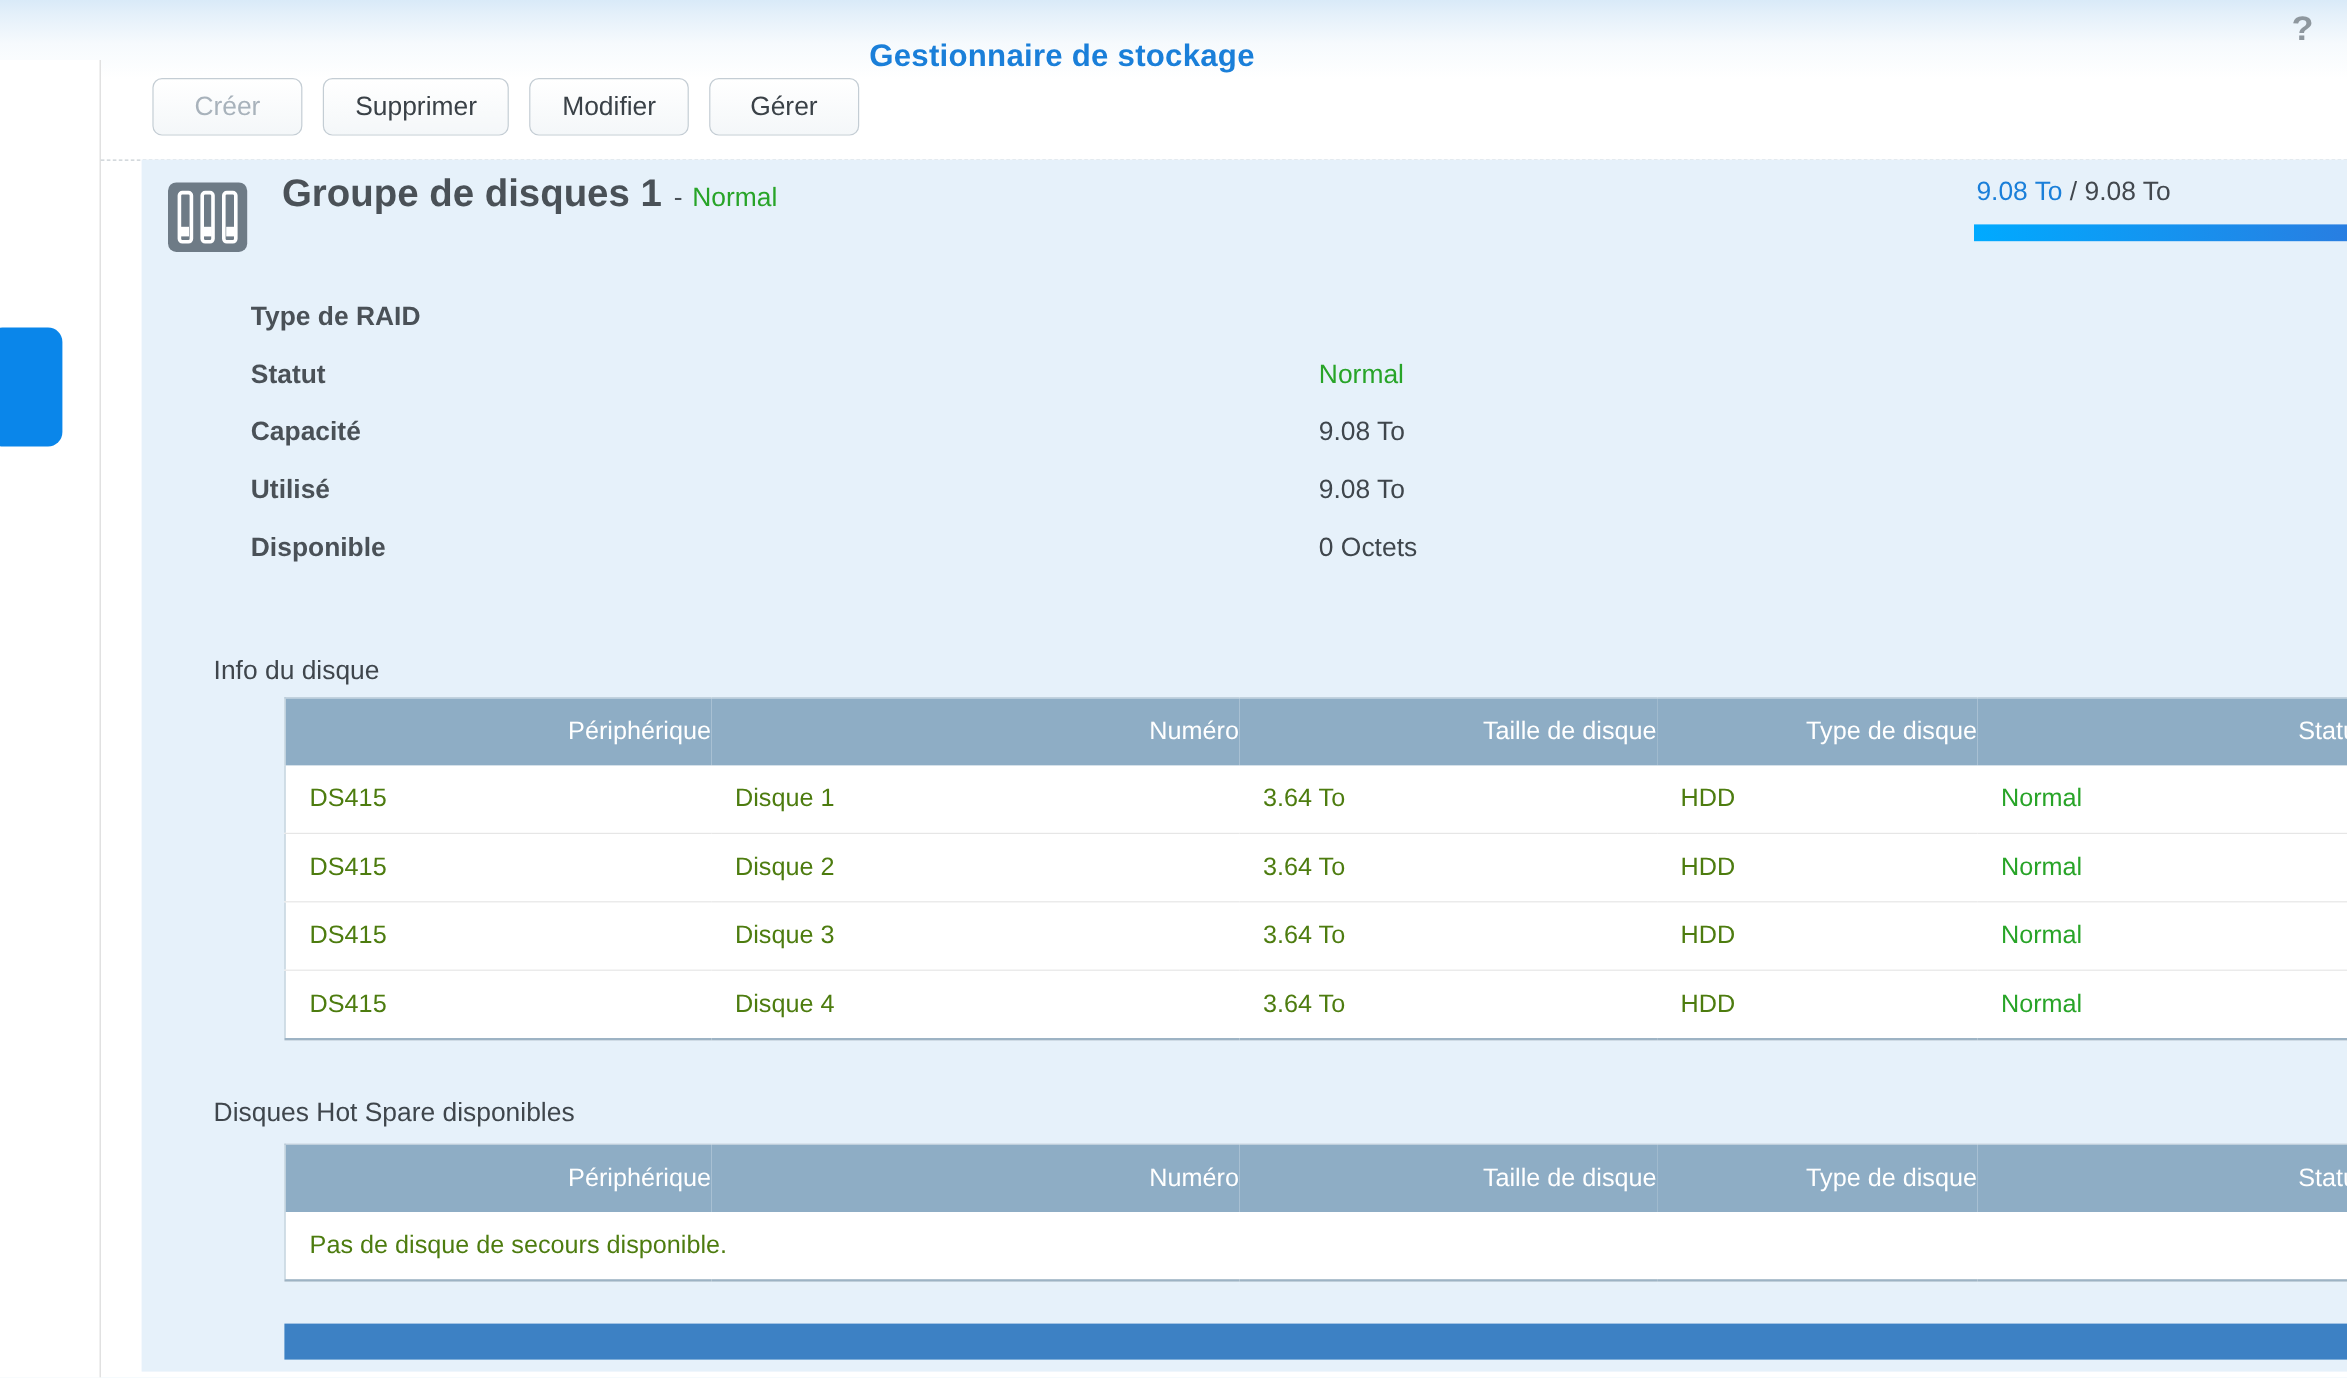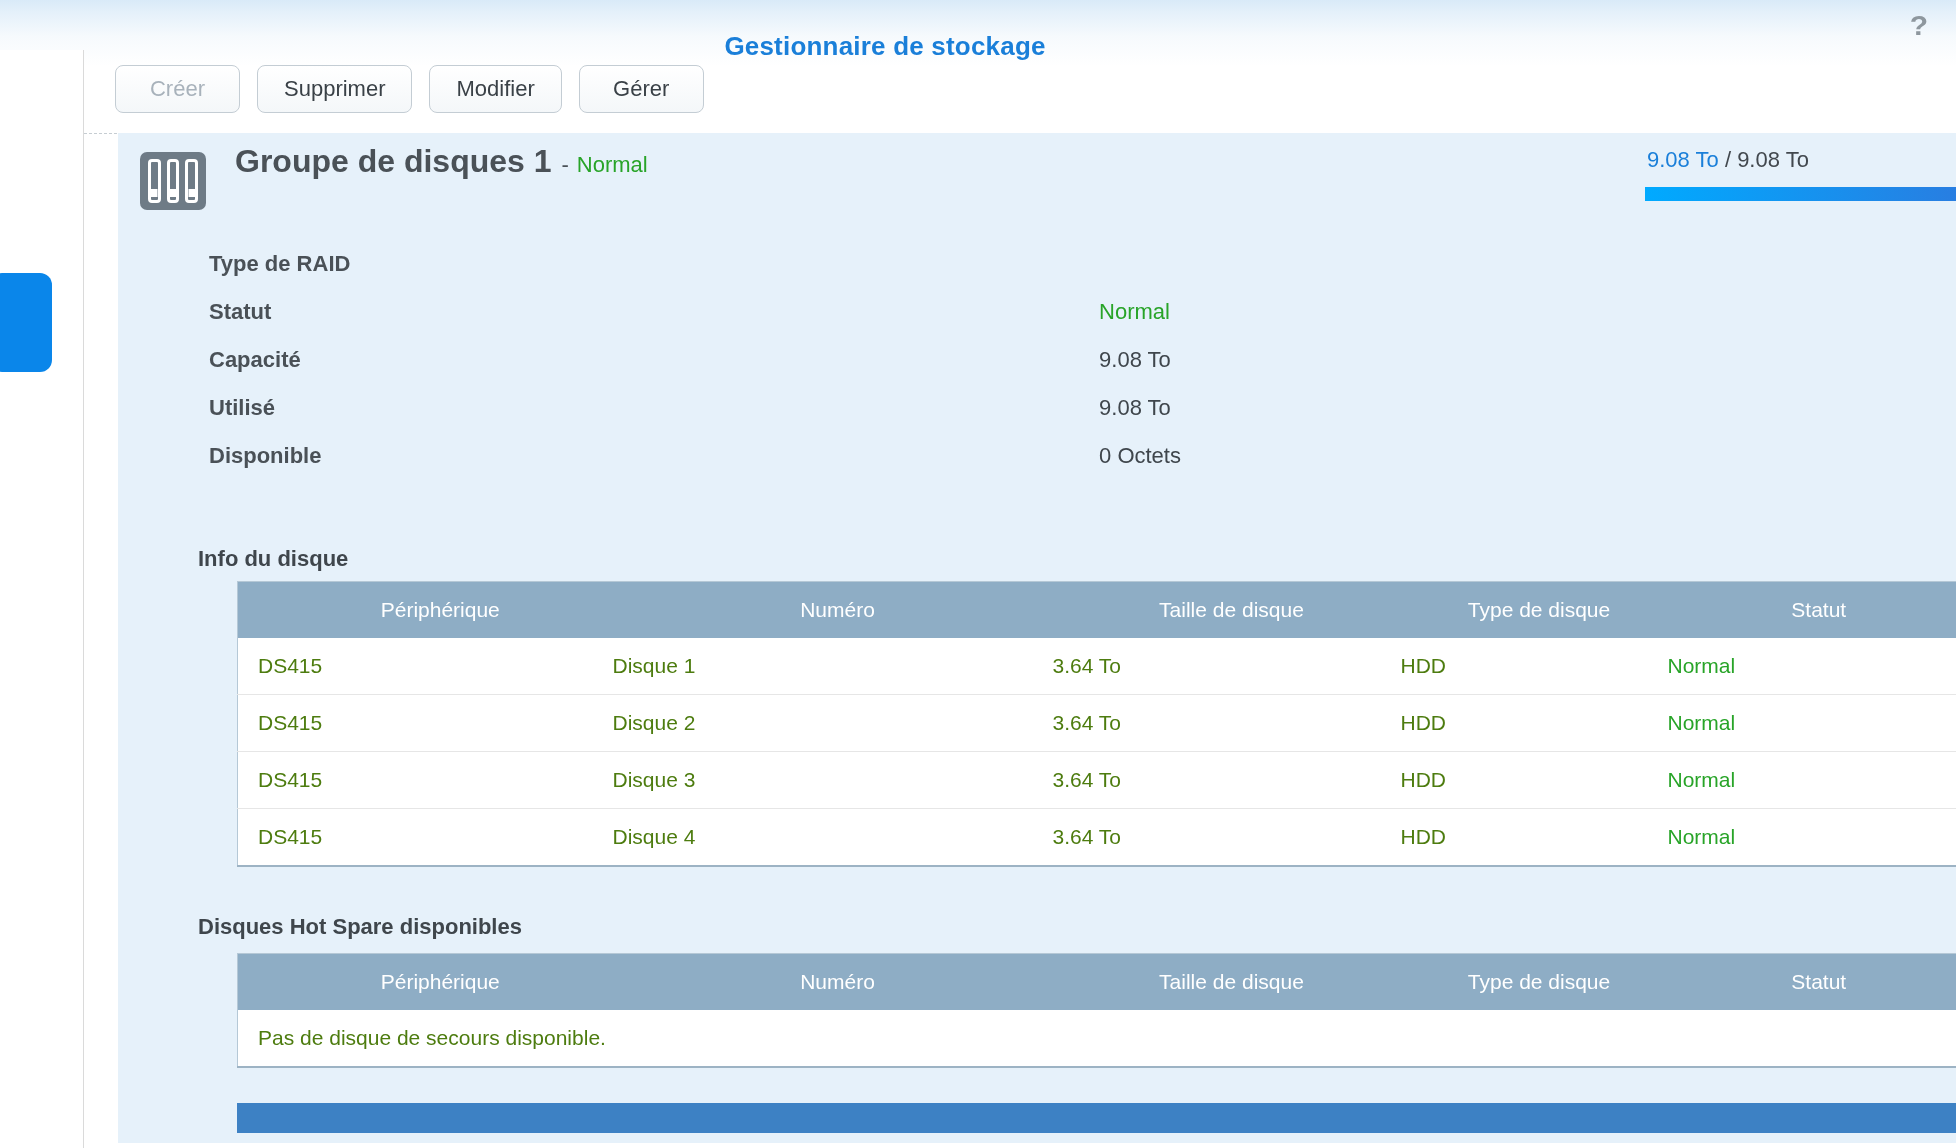--- a/index.html
+++ b/index.html
@@ -31,21 +31,21 @@
   .sidebar-highlight{
     position:absolute;left:-10px;top:223px;width:62px;height:99px;
     background:#0a86ea;border-radius:12px;
   }
   
   .toolbar{
     position:absolute;left:84px;top:50px;right:0;height:83px;
     border-bottom:1px dashed #c6cdd2;
     background:transparent;
   }
-  .toolbar-inner{position:absolute;left:31px;top:15px;display:flex;gap:17px;}
+  .toolbar-inner{position:absolute;left:43px;top:15px;display:flex;gap:17px;}
   .tb-btn{
     height:48px;padding:0 26px;min-width:125px;box-sizing:border-box;
     border:1px solid #c4cdd4;border-radius:8px;
     background:linear-gradient(180deg,#ffffff 0%,#f4f7f9 100%);
     font-family:"Liberation Sans",sans-serif;
     font-size:22px;color:#3a4147;cursor:pointer;
   }
   .tb-btn[disabled]{color:#a8b2bb;cursor:default;}
   
   .panel{
@@ -78,36 +78,36 @@
   .details{position:absolute;left:70px;top:107px;width:1700px;}
   .detail-row{display:flex;margin-left:21px;}
   .detail-label{
     width:942px;font-size:22px;font-weight:bold;color:#4a5157;line-height:48px;
   }
   .detail-value{
     width:835px;font-size:22px;color:#3f464c;line-height:48px;
   }
   
   .section-heading{
-    position:absolute;left:80px;font-size:22px;font-weight:bold;color:#3f464c;
+    position:absolute;left:60px;font-size:22px;font-weight:normal;color:#3f464c;
   }
   #disk-info-heading{top:413px;}
   #hot-spare-heading{top:781px;}
   
   table.grid{
     position:absolute;left:119px;border-collapse:collapse;width:1733px;
     table-layout:fixed;
     border:1px solid #b5c8d6;border-bottom:2px solid #9db3c4;
     background:#ffffff;
   }
   #disk-info-table{top:448px;}
   #hot-spare-table{top:820px;}
   table.grid th{
     height:56px;background:#8eadc5;color:#ffffff;font-weight:normal;
-    font-size:21px;text-align:center;padding:0 0 0 50px;box-sizing:border-box;
+    font-size:21px;text-align:right;padding:0 0 0 50px;box-sizing:border-box;
   }
   table.grid th:last-child{padding-left:20px;}
   table.grid td{
     height:57px;font-size:21px;color:#4d7c0f;background:#ffffff;
     text-align:left;padding:0 0 0 20px;box-sizing:border-box;
     border-bottom:1px solid #e6e6e6;
   }
   table.grid tr:last-child td{border-bottom:none;}
   
   .bottom-bar{

